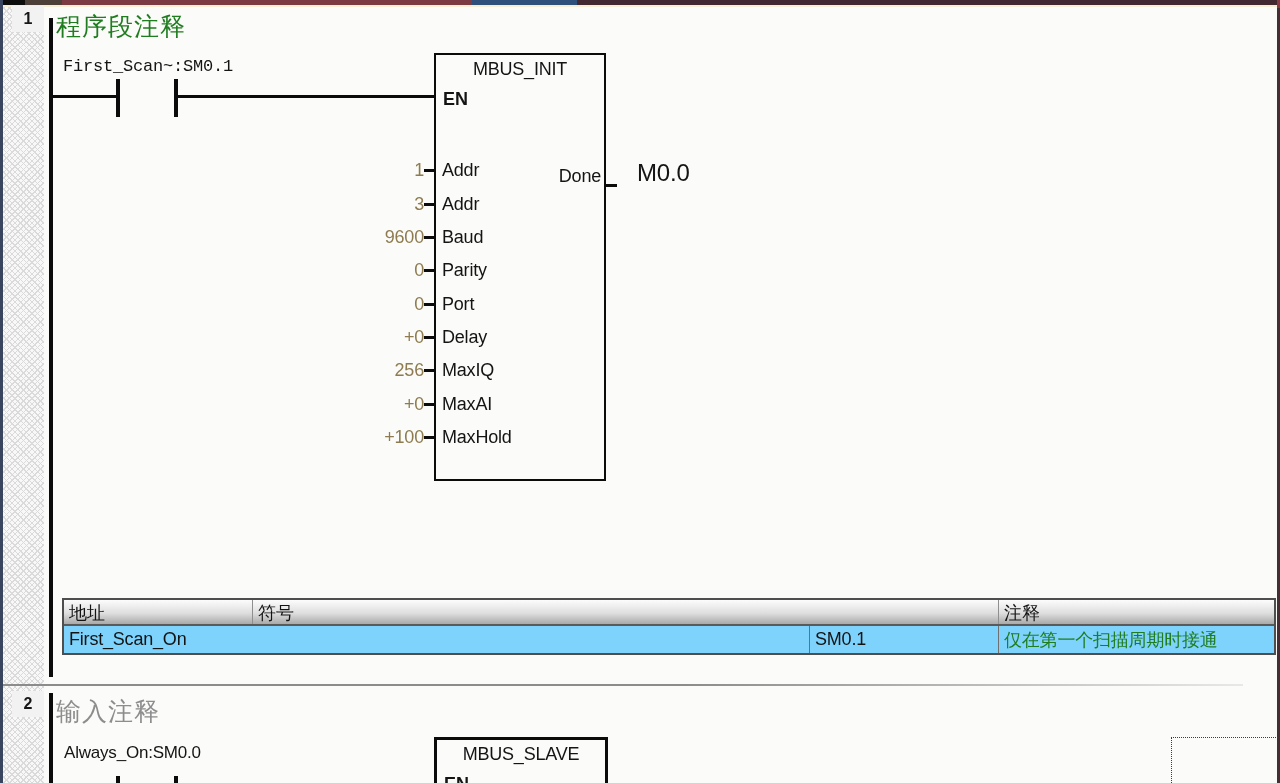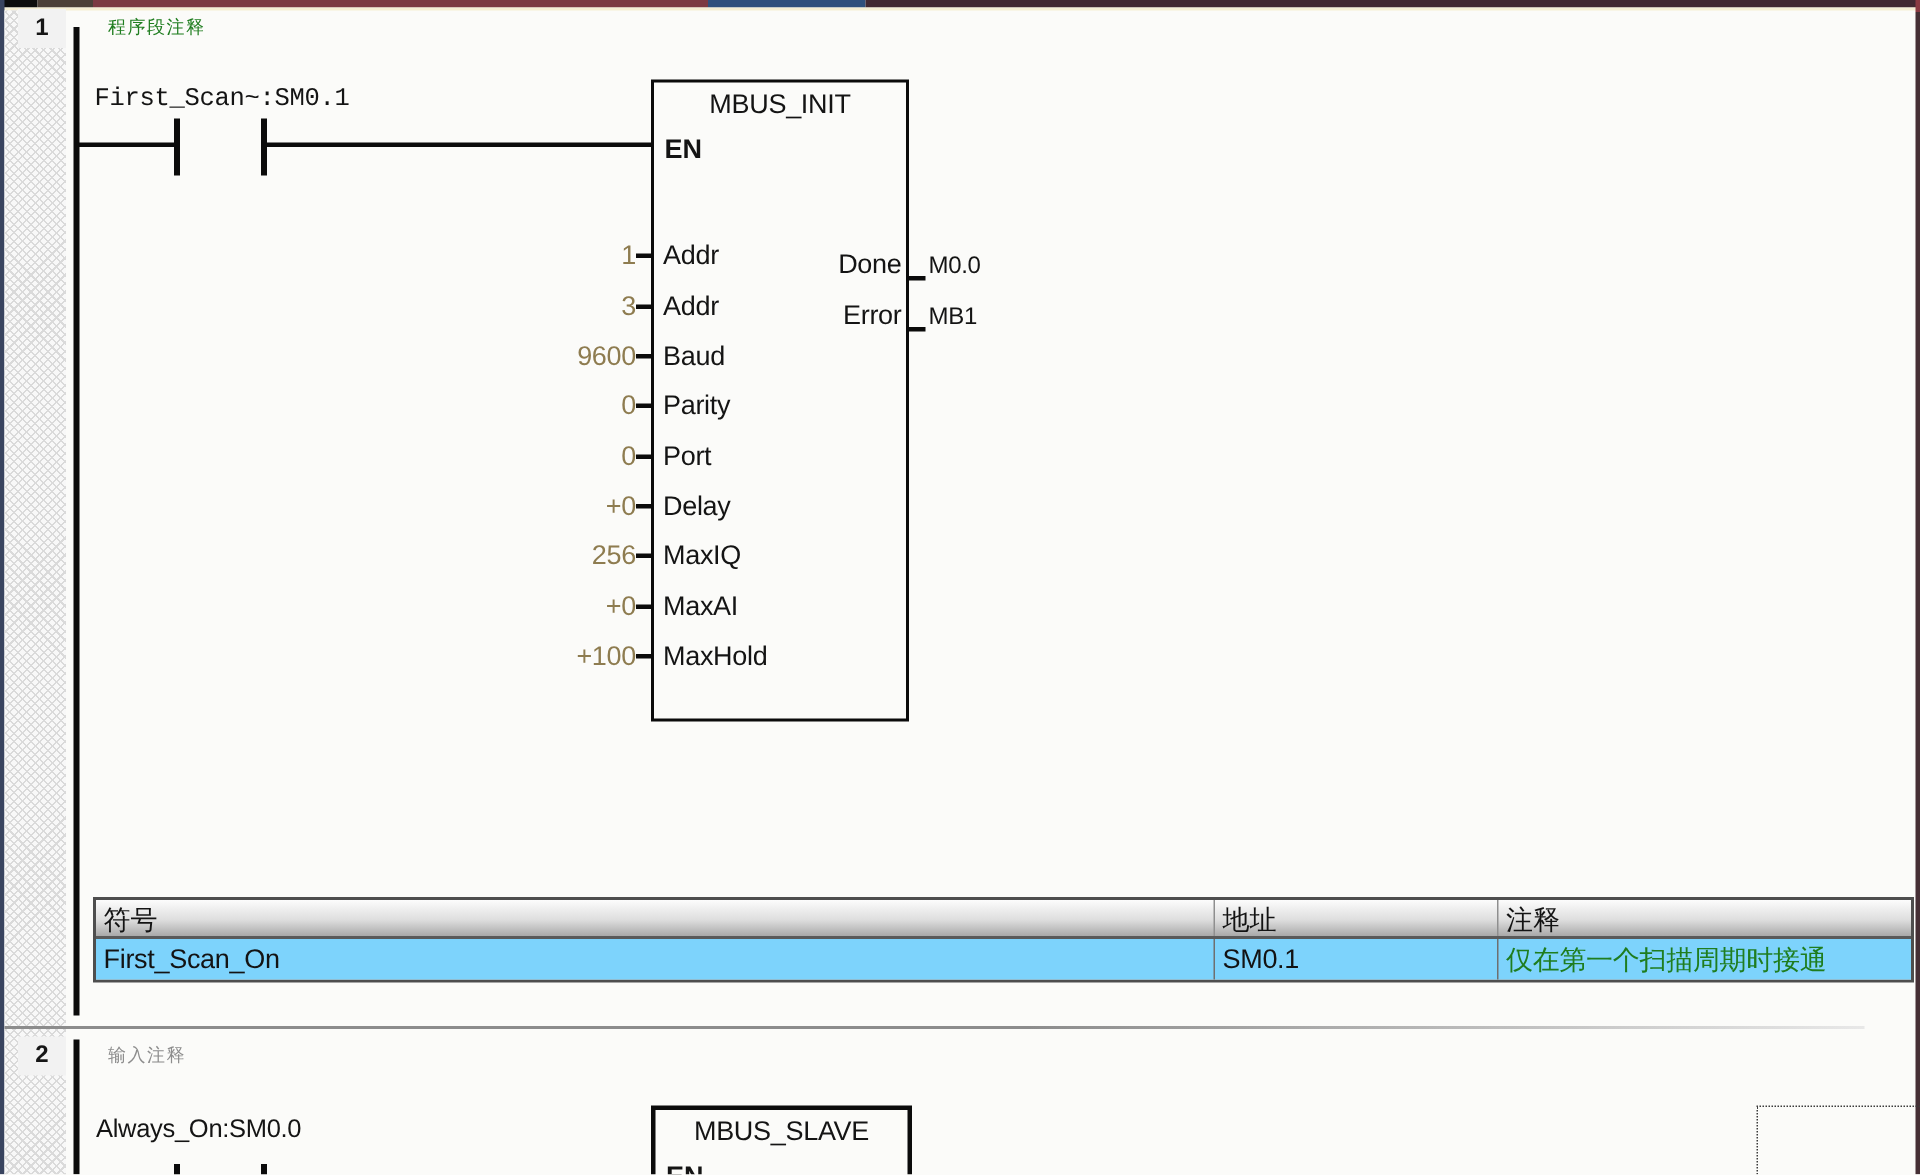--- a/index.html
+++ b/index.html
@@ -29,21 +29,21 @@
   #num1 { top:6px; }
   #num2 { top:691px; }
 
   
   .rail { position:absolute; left:49px; width:4px; background:#0b0b0b; }
   #rail1 { top:18px; height:659px; }
   #rail2 { top:693px; height:90px; }
   .wire { position:absolute; height:3px; background:#0b0b0b; }
   .cbar { position:absolute; width:4px; height:38px; background:#0b0b0b; }
 
-  .net-comment { position:absolute; left:72px; font-size:12px; letter-spacing:1px; }
+  .net-comment { position:absolute; left:56px; font-size:25px; letter-spacing:1px; }
   #comment1 { top:10px; color:var(--network-comment-green, #1f7d1f); }
   #comment2 { top:695px; color:var(--network2-comment-gray, #8d8d8d); }
 
   .contact-label { position:absolute; font-size:17px; color:#141414; letter-spacing:-0.2px; }
   #clabel1 { left:63px; top:57px;font-family:Liberation Mono, monospace; }
   #clabel2 { left:64px; top:743px; }
 
   
   .fblock { position:absolute; background:transparent; }
   #block1 { left:434px; top:53px; width:172px; height:428px; border:2px solid #0b0b0b; }
@@ -55,21 +55,21 @@
   .in-row { position:absolute; left:300px; width:262px; height:34px; display:flex; align-items:center; }
   .in-row .val { width:124px; text-align:right; font-size:18px; letter-spacing:-0.2px;
                  color:var(--constant-value-tan, #8e7c50); }
   .in-row .val.kind-address { color:#141414; }
   .in-row .stub { width:11px; height:3px; background:#0b0b0b; flex:none; }
   .in-row .lbl { margin-left:7px; font-size:18px; color:#141414; letter-spacing:-0.2px; }
 
   .out-row { position:absolute; left:468px; width:230px; height:34px; display:flex; align-items:flex-end; }
   .out-row .lbl { width:133px; text-align:right; font-size:18px; color:#141414; letter-spacing:-0.2px; }
   .out-row .stub { width:12px; height:3px; background:#0b0b0b; flex:none; margin-left:4px; }
-  .out-row .val { margin-left:2px; font-size:16px; color:#141414; letter-spacing:-0.2px; }
+  .out-row .val { margin-left:20px; font-size:24px; color:#141414; letter-spacing:-0.2px; }
 
   
   .sym-table { position:absolute; left:62px; top:598px; width:1214px;
                border:2px solid #4e4e4e; background:#fff; }
   .sym-header { display:flex; height:26px; background:linear-gradient(180deg,#fcfcfc 0,#dedede 55%,#a9a9a9 100%);
                 border-bottom:2px solid #5a5a5a; }
   .sym-header .cell { font-size:18px; color:#131313; padding:1px 0 0 5px; border-right:1px solid #8f8f8f; }
   .sym-row { display:flex; height:27px; background:#7dd3fc; align-items:center; }
   .sym-row .cell { font-size:18px; color:#131313; padding-left:5px; border-right:1px solid #6f6f6f;
                    height:100%; display:flex; align-items:center; letter-spacing:-0.2px; }
@@ -165,30 +165,25 @@
     <span class="val kind-constant">+100</span>
     <span class="stub"></span>
     <span class="lbl">MaxHold</span>
   </div>
 
   <div class="out-row" style="top:153px">
     <span class="lbl">Done</span>
     <span class="stub"></span>
     <span class="val">M0.0</span>
   </div>
-  <div class="out-row" style="top:187px">
-    <span class="lbl">Error</span>
-    <span class="stub"></span>
-    <span class="val">MB1</span>
-  </div>
 
   <div class="sym-table">
     <div class="sym-header">
+      <div class="cell c2">地址</div>
       <div class="cell c1">符号</div>
-      <div class="cell c2">地址</div>
       <div class="cell c3">注释</div>
     </div>
     <div class="sym-row">
       <div class="cell c1">First_Scan_On</div>
       <div class="cell c2">SM0.1</div>
       <div class="cell c3 comment-green">仅在第一个扫描周期时接通</div>
     </div>
   </div>
 
   <div class="net-sep"></div>

